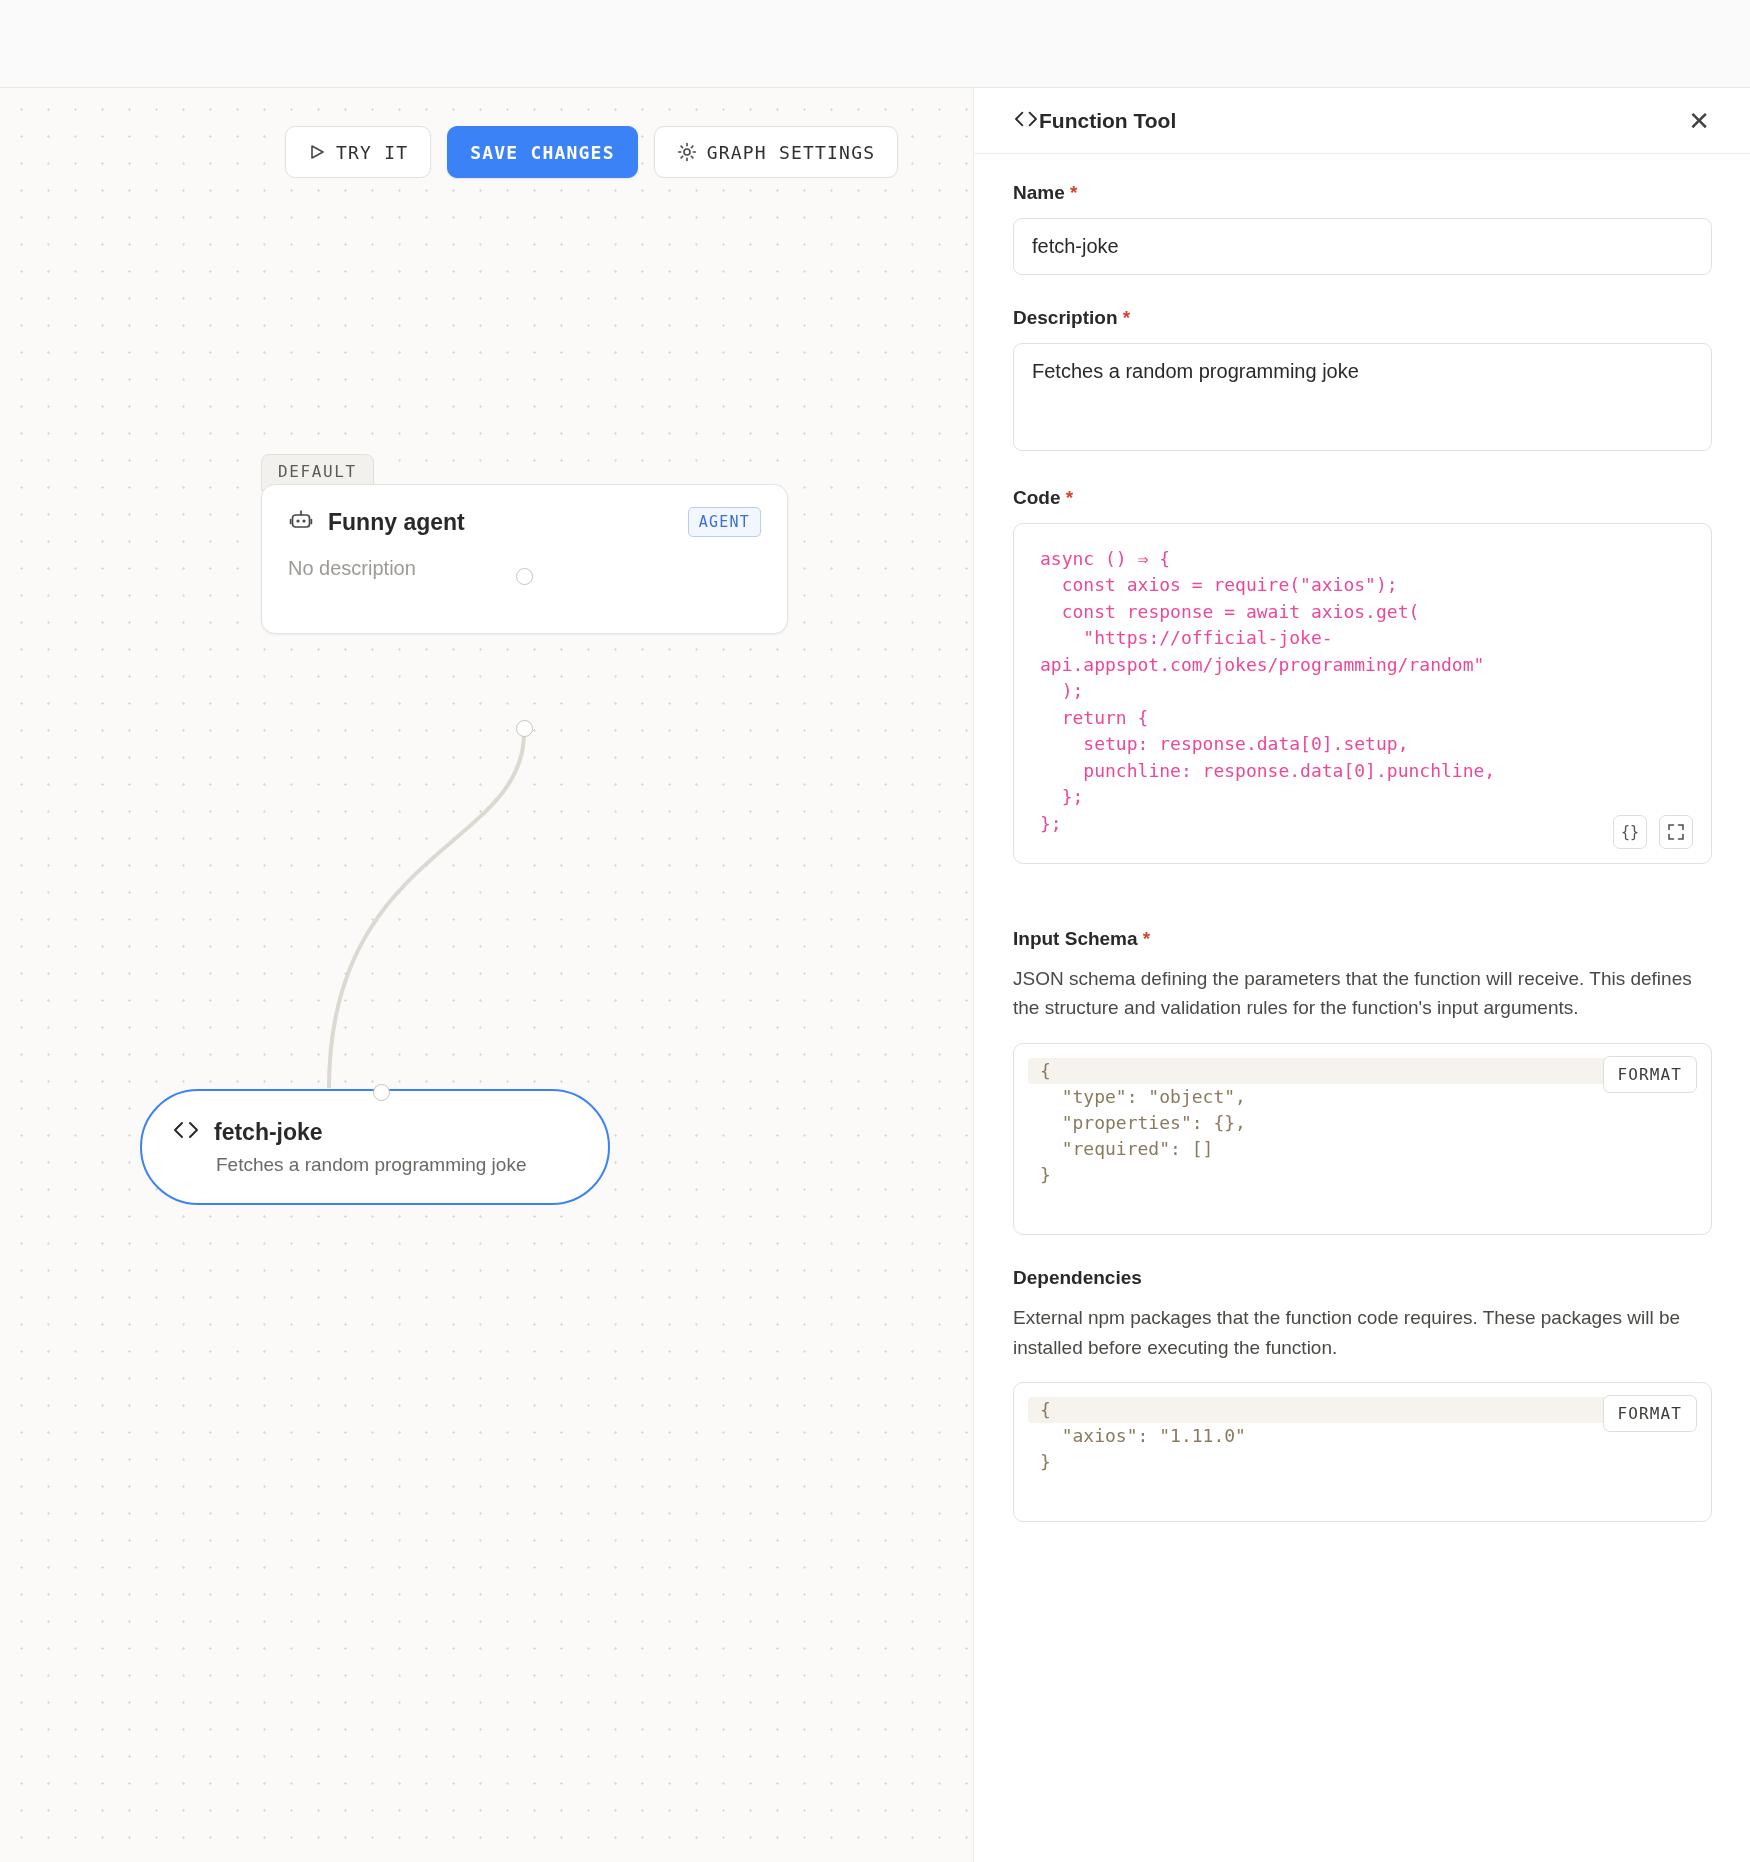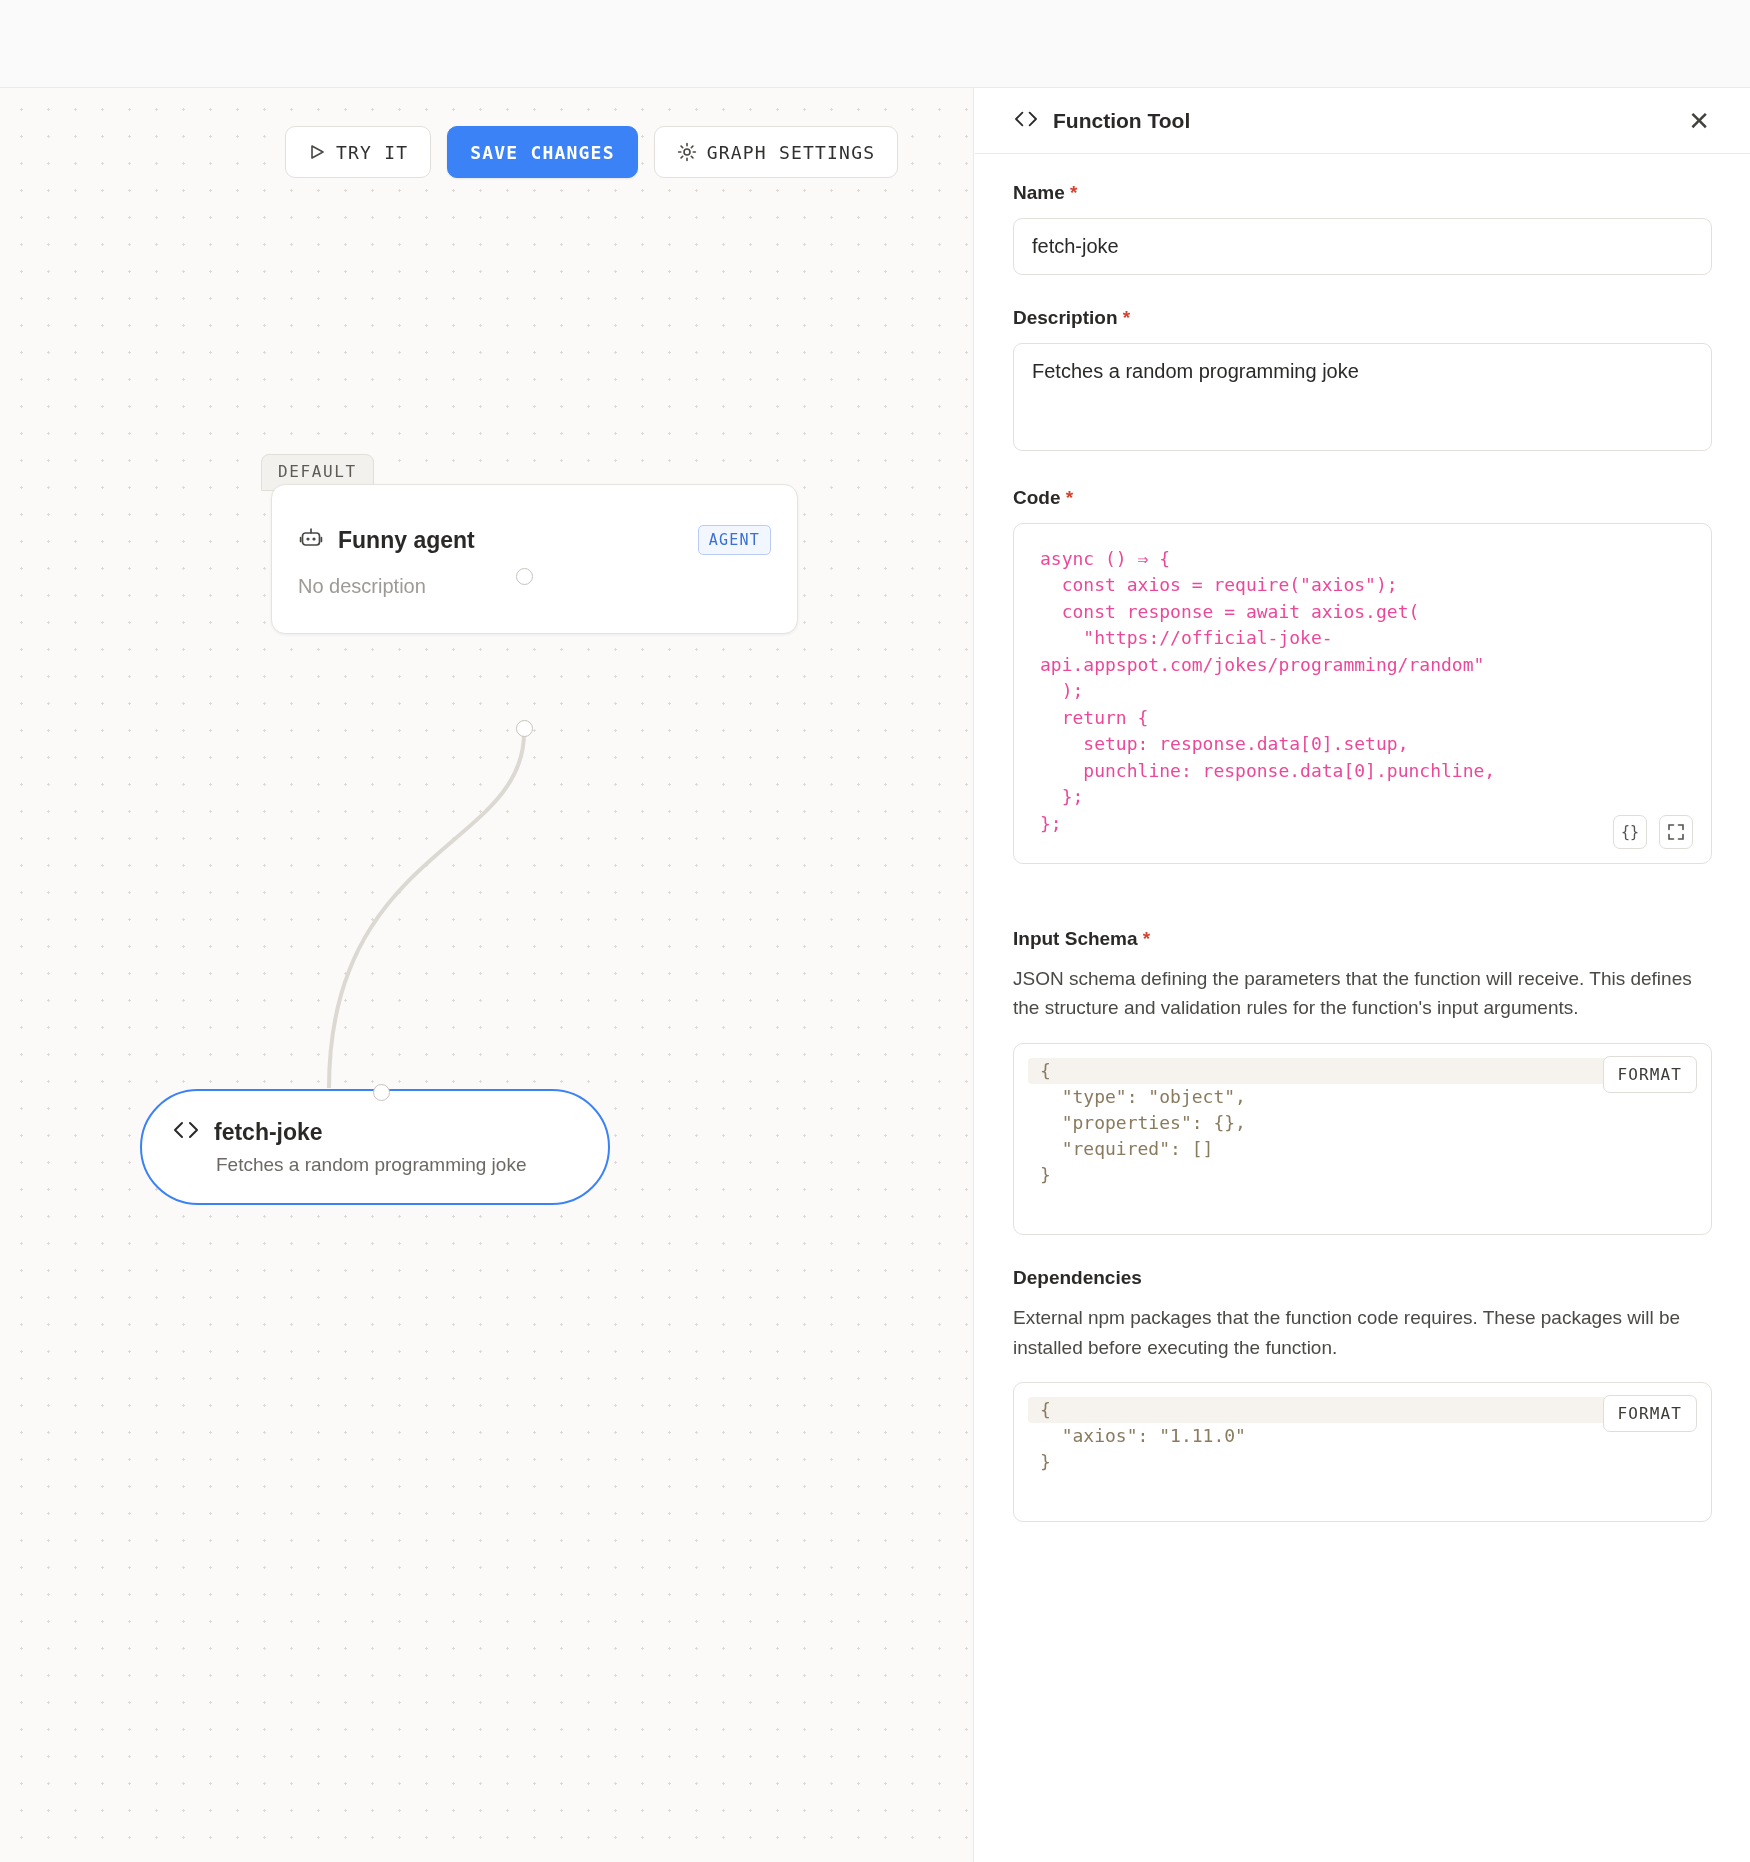--- a/index.html
+++ b/index.html
@@ -79,27 +79,27 @@
     border: 1px solid #e2ded8;
     border-radius: 8px 8px 0 0;
     padding: 7px 16px 9px 16px;
     font-family: "DejaVu Sans Mono", monospace;
     font-size: 16px;
     letter-spacing: 1.6px;
     color: #5e5b56;
   }
   .agent-node {
     position: absolute;
-    left: 271px; top: 396px;
+    left: 261px; top: 396px;
     width: 527px; height: 150px;
     background: #ffffff;
     border: 1px solid #e6e3df;
     border-radius: 14px;
     box-shadow: 0 1px 3px rgba(16,24,40,.06);
-    padding: 40px 26px;
+    padding: 22px 26px;
   }
   .agent-row {
     display: flex; align-items: center; justify-content: space-between;
   }
   .agent-left { display: flex; align-items: center; gap: 14px; }
   .agent-title { font-size: 23px; font-weight: bold; color: #2a2927; }
   .agent-badge {
     font-family: "DejaVu Sans Mono", monospace;
     font-size: 15px; letter-spacing: 1.2px;
     color: #3b6fd4;
@@ -146,21 +146,21 @@
     width: 775px; height: 1774px;
     background: #ffffff;
     overflow: hidden;
   }
   .panel-header {
     height: 66px;
     border-bottom: 1px solid #eceae7;
     display: flex; align-items: center; justify-content: space-between;
     padding: 0 34px 0 38px;
   }
-  .panel-header-left { display: flex; align-items: center; gap: 14px; }
+  .panel-header-left { display: flex; align-items: center; }
   .panel-title { font-size: 21px; font-weight: bold; color: #2a2927; }
   .close-x {
     font-size: 26px; color: #44423f; cursor: pointer; line-height: 1;
     padding: 4px 6px;
   }
   .panel-body { padding: 28px 38px 40px 38px; }
 
   .field-label {
     font-size: 19px; color: #2a2927; font-weight: bold;
     margin: 0 0 14px 0;

